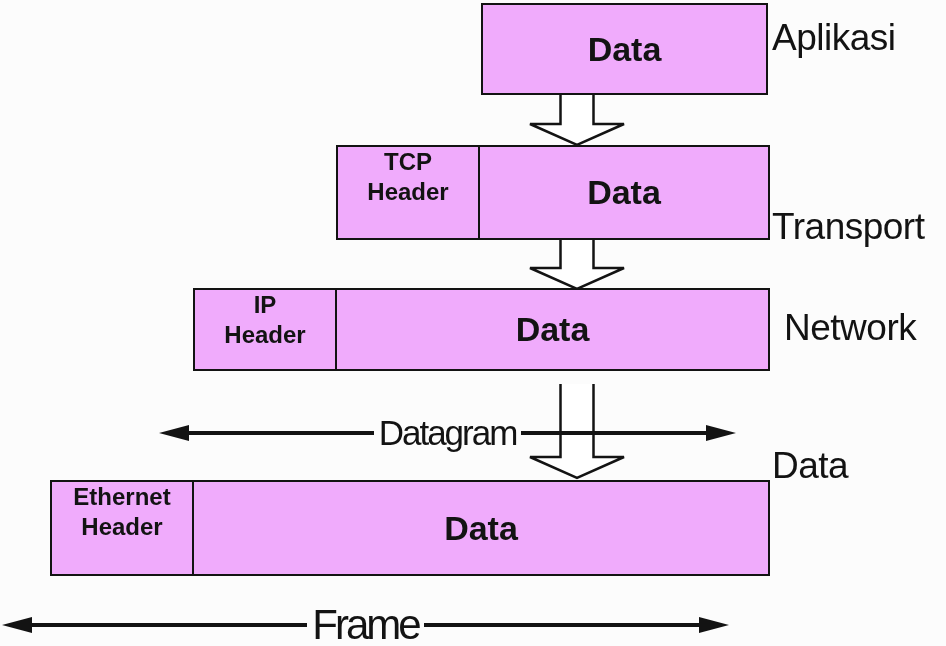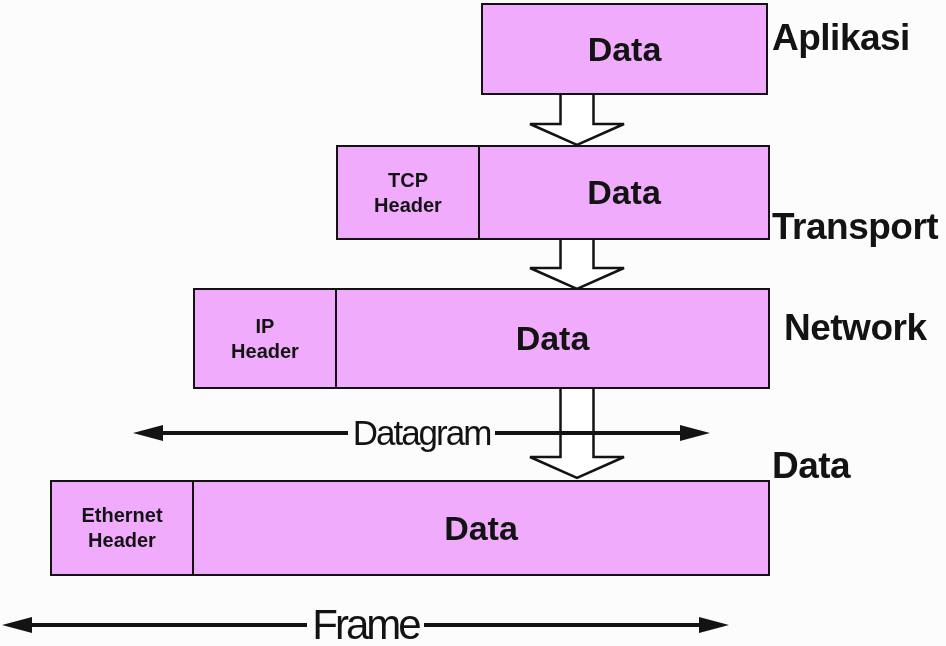--- a/index.html
+++ b/index.html
@@ -9,53 +9,53 @@
     font-family:"Liberation Sans","DejaVu Sans",sans-serif;
     overflow:hidden;
   }
   .box {
     position:absolute; background:#f0abfc;
     border:2.5px solid #131313; box-sizing:border-box;
     display:flex; z-index:5;margin-left:48px;
   }
   #box-application { left:433px; top:3px;   width:287px; height:92px; }
   #box-transport   { left:288px; top:145px; width:434px; height:95px; }
-  #box-network     { left:145px; top:288px; width:577px; height:101px; }
+  #box-network     { left:145px; top:288px; width:577px; height:83px; }
   #box-link        { left:2px;   top:480px; width:720px; height:96px; }
 
   .cell-header {
     width:142px; box-sizing:border-box;
     border-right:2.5px solid #131313;
-    display:flex; flex-direction:column; justify-content:center; align-items:center;
-    font-weight:bold; font-size:20px; line-height:1.25; text-align:center;
+    display:flex; flex-direction:column; align-items:center;
+    font-weight:bold; font-size:24px; line-height:1.25; text-align:center;
   }
   .cell-data {
     flex:1; display:flex; align-items:center; justify-content:center;
     font-weight:bold; font-size:34px;
   }
 
   .side-label {
     position:absolute; left:772px; z-index:5;
-    font-size:37px; font-weight:bold; letter-spacing:-0.5px; white-space:nowrap;
+    font-size:37px; font-weight:normal; letter-spacing:-0.5px; white-space:nowrap;
   }
   #label-application { top:17px; }
   #label-transport   { top:163px;margin-top:43px; }
   #label-network     { top:307px;margin-left:12px; }
   #label-link        { top:445px; }
 
   .darrow { position:absolute; left:527px; z-index:2; display:block; }
   #down-arrow-1 { top:94px; }
   #down-arrow-2 { top:238px; }
   #down-arrow-3 { top:384px; }
 
   .harrow {
     position:absolute; z-index:6; height:46px;
     display:flex; align-items:center;
   }
-  #datagram-arrow { left:133px; top:410px; width:577px; }
+  #datagram-arrow { left:159px; top:410px; width:577px; }
   #frame-arrow    { left:2px;   top:602px; width:727px; }
   .harrow .seg { flex:1; height:3.5px; background:#131313; }
   .harrow::before {
     content:""; width:0; height:0; flex:0 0 auto;
     border-top:8.5px solid transparent; border-bottom:8.5px solid transparent;
     border-right:30px solid #131313; margin-right:-1px;
   }
   .harrow::after {
     content:""; width:0; height:0; flex:0 0 auto;
     border-top:8.5px solid transparent; border-bottom:8.5px solid transparent;

